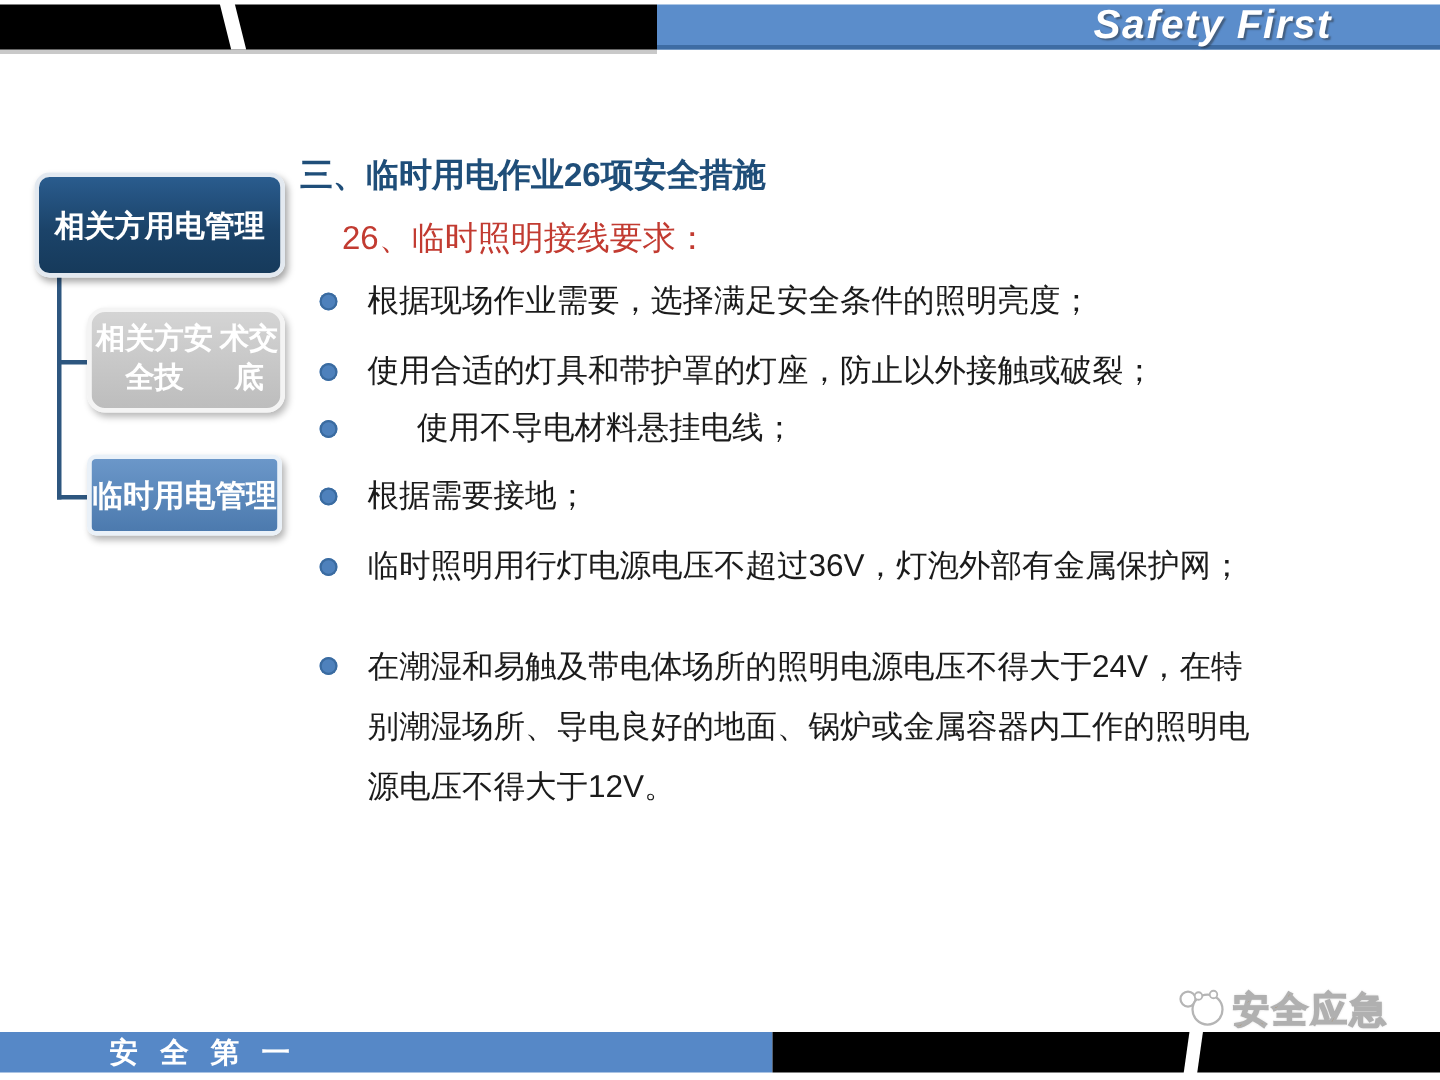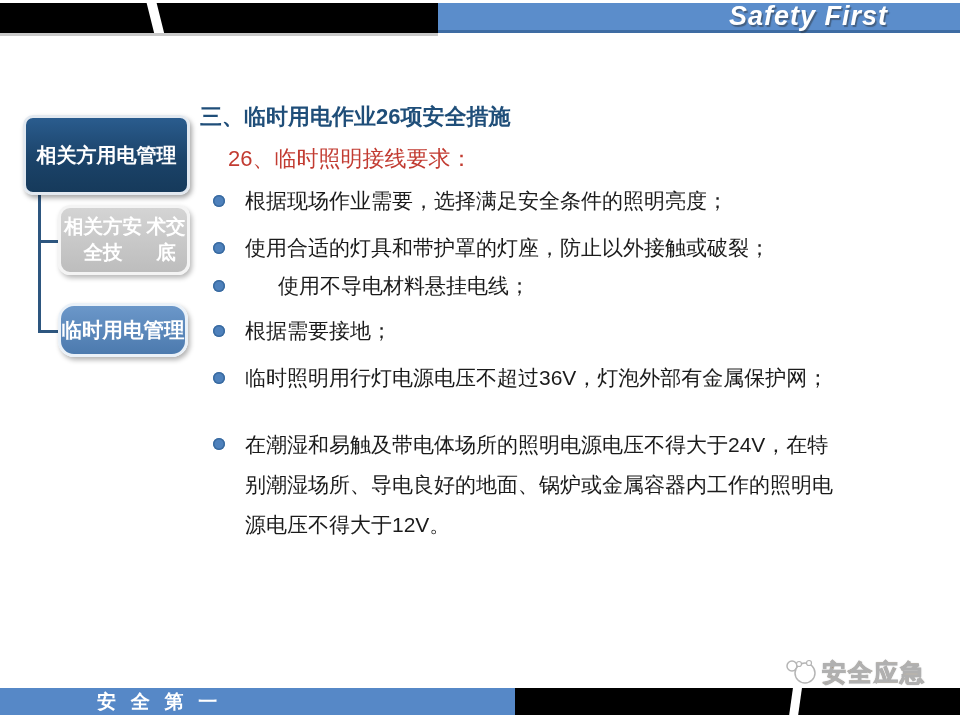--- a/index.html
+++ b/index.html
@@ -16,28 +16,28 @@
   .brand{color:#fff;font-size:27px;font-weight:bold;font-style:italic;
          text-shadow:1.5px 1.5px 1px rgba(40,40,40,.45);letter-spacing:1px;}
 
   
   .page-title{position:absolute;left:10px;top:45px;font-size:23px;font-weight:bold;color:#2a4a70;
               letter-spacing:1.5px;font-family:"Liberation Serif","DejaVu Serif",serif;}
 
   
   .obox{position:absolute;box-sizing:border-box;display:flex;align-items:center;justify-content:center;
         text-align:center;color:#fff;font-weight:bold;font-family:"Liberation Serif","DejaVu Serif",serif;}
-  .obox1{left:23px;top:115px;width:167px;height:80px;border-radius:10px;
+  .obox1{left:23px;top:115px;width:167px;height:70px;border-radius:10px;
          background:linear-gradient(180deg,#2a5c8e 0%,#1b4369 55%,#163a5b 100%);
          border:3px solid #e3e9f0;box-shadow:2px 3px 5px rgba(0,0,0,.35);font-size:20px;}
   .obox2{left:58px;top:205px;width:132px;height:70px;border-radius:12px;
          background:linear-gradient(180deg,#d4d4d4 0%,#bdbdbd 100%);
          border:3px solid #f4f4f4;box-shadow:2px 3px 5px rgba(0,0,0,.28);font-size:19.5px;
          line-height:1.35;}
-  .obox3{left:58px;top:303px;width:130px;height:54px;border-radius:16px;
+  .obox3{left:58px;top:303px;width:130px;height:54px;border-radius:6px;
          background:linear-gradient(180deg,#6b97c9 0%,#4c7aae 100%);
          border:3px solid #eaf1f8;box-shadow:2px 3px 5px rgba(0,0,0,.3);font-size:20.5px;}
   .oline{position:absolute;background:#2d567f;}
   .vline{left:38px;top:185px;width:3px;height:148px;}
   .hline1{left:38px;top:240px;width:22px;height:3px;}
   .hline2{left:38px;top:330px;width:22px;height:3px;}
 
   
   .heading{position:absolute;left:200px;top:102px;font-size:22px;font-weight:bold;color:#1f4e79;}
   .subheading{position:absolute;left:204px;top:144px;font-size:22px;color:#c23b31;margin-left:24px;}
@@ -49,21 +49,21 @@
   .b6{top:425px;}
   .b6 .dot{margin-top:13px;}
   .b6 .btext{white-space:normal;width:592px;line-height:40px;}
 
   
   .footer-bar{position:absolute;left:0;top:688px;width:960px;height:27px;display:flex;}
   .fb-blue{width:515px;background:#5688c7;display:flex;align-items:center;}
   .fb-black{flex:1;background:#000;}
   .fb-divider{position:absolute;left:791px;top:686px;width:9px;height:32px;background:#fff;transform:skewX(-8deg);}
   .slogan{color:#fff;font-size:19px;font-weight:bold;letter-spacing:5px;padding-left:73px;
-          font-family:"Liberation Serif","DejaVu Serif",serif;margin-left:24px;}
+          font-family:"Liberation Serif","DejaVu Serif",serif;}
   .watermark{position:absolute;left:784px;top:656px;display:flex;align-items:center;}
   .wm-text{font-size:24px;font-weight:bold;color:#a16207;margin-left:4px;letter-spacing:2px;
            -webkit-text-stroke:1px #b0b0b0;text-shadow:0 0 2px #c0c0c0;}
 </style>
 </head>
 <body>
 
 <div class="slide">
 
   <div class="top-bar">

